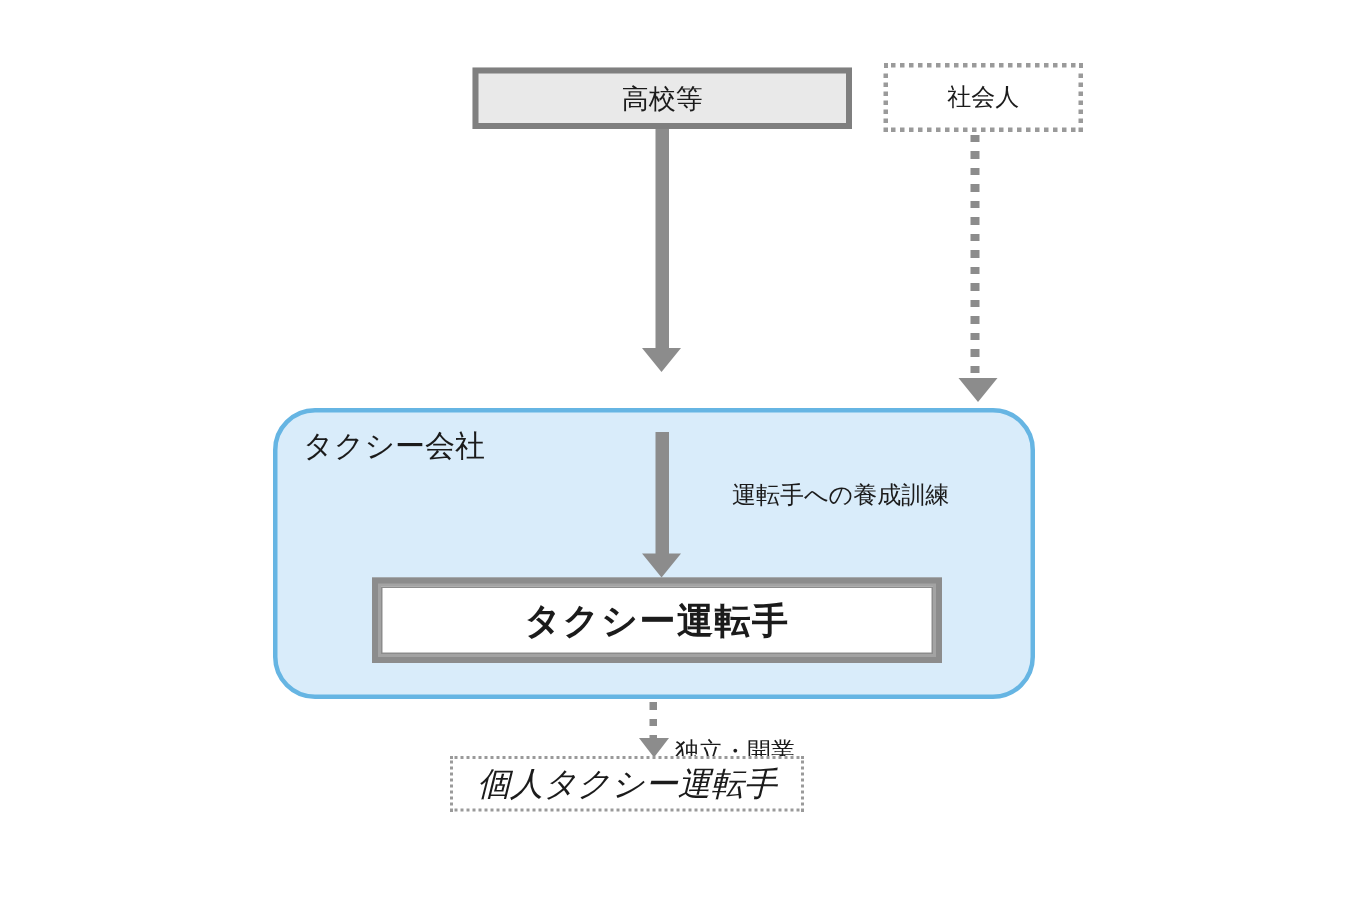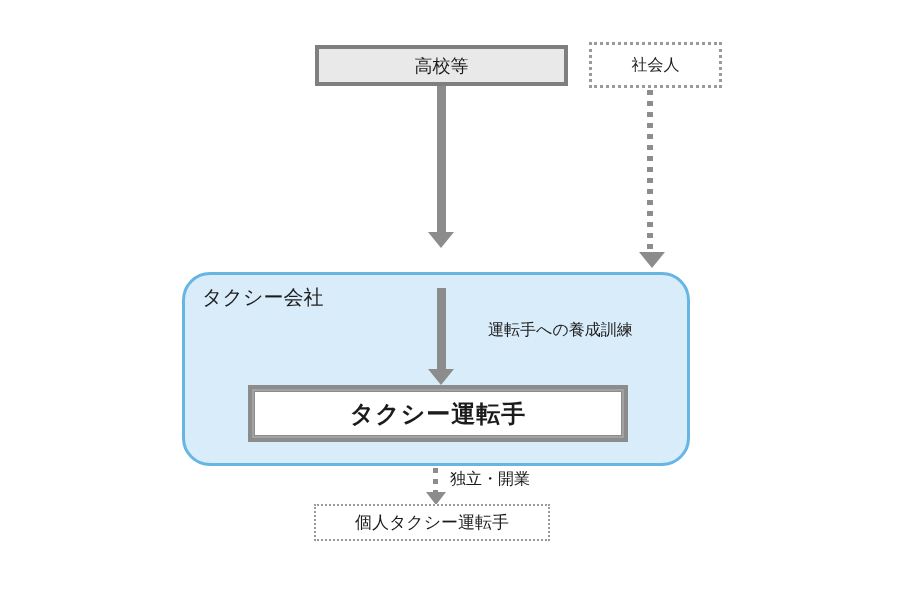--- a/index.html
+++ b/index.html
@@ -129,19 +129,19 @@
   <div class="abs edge-label" style="left:452px;top:320px;margin-left:36px;">運転手への養成訓練</div>
 
   <div class="abs driver-outer">
     <div class="driver-inner">
       <span>タクシー運転手</span>
     </div>
   </div>
 
   <div class="abs dotline" style="left:433px;top:468px;width:5px;height:25px;"></div>
   <div class="abs head-sm" style="left:426px;top:492px;"></div>
-  <div class="abs edge-label" style="left:450px;top:469px;">独立・開業</div>
+  <div class="abs edge-label" style="left:450px;top:491px;">独立・開業</div>
 
-  <div class="abs node-dotted" style="left:314px;top:504px;width:236px;height:37px;border-width:2px;font-size:17px;">
+  <div class="abs node-dotted" style="left:300px;top:504px;width:236px;height:37px;border-width:2px;font-size:22px;font-style:italic;">
     <span>個人タクシー運転手</span>
   </div>
 
 </div>
 
 </body></html>

